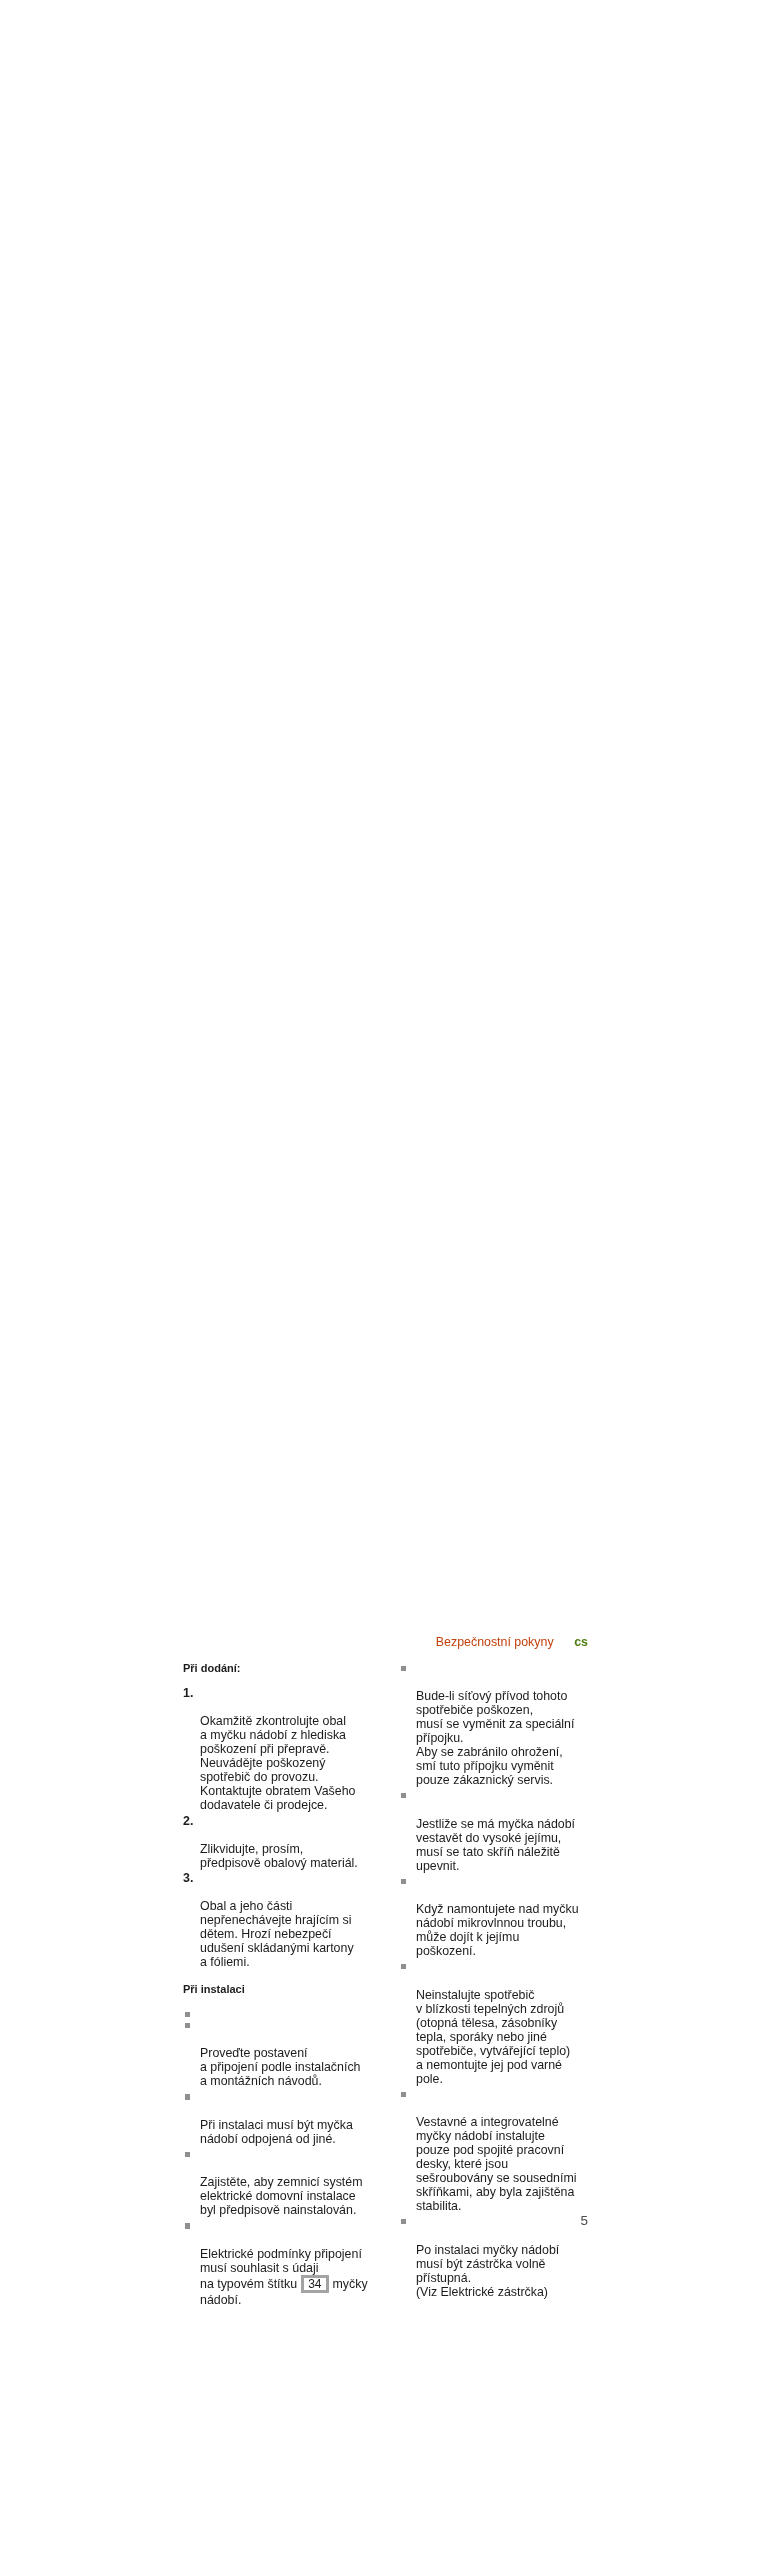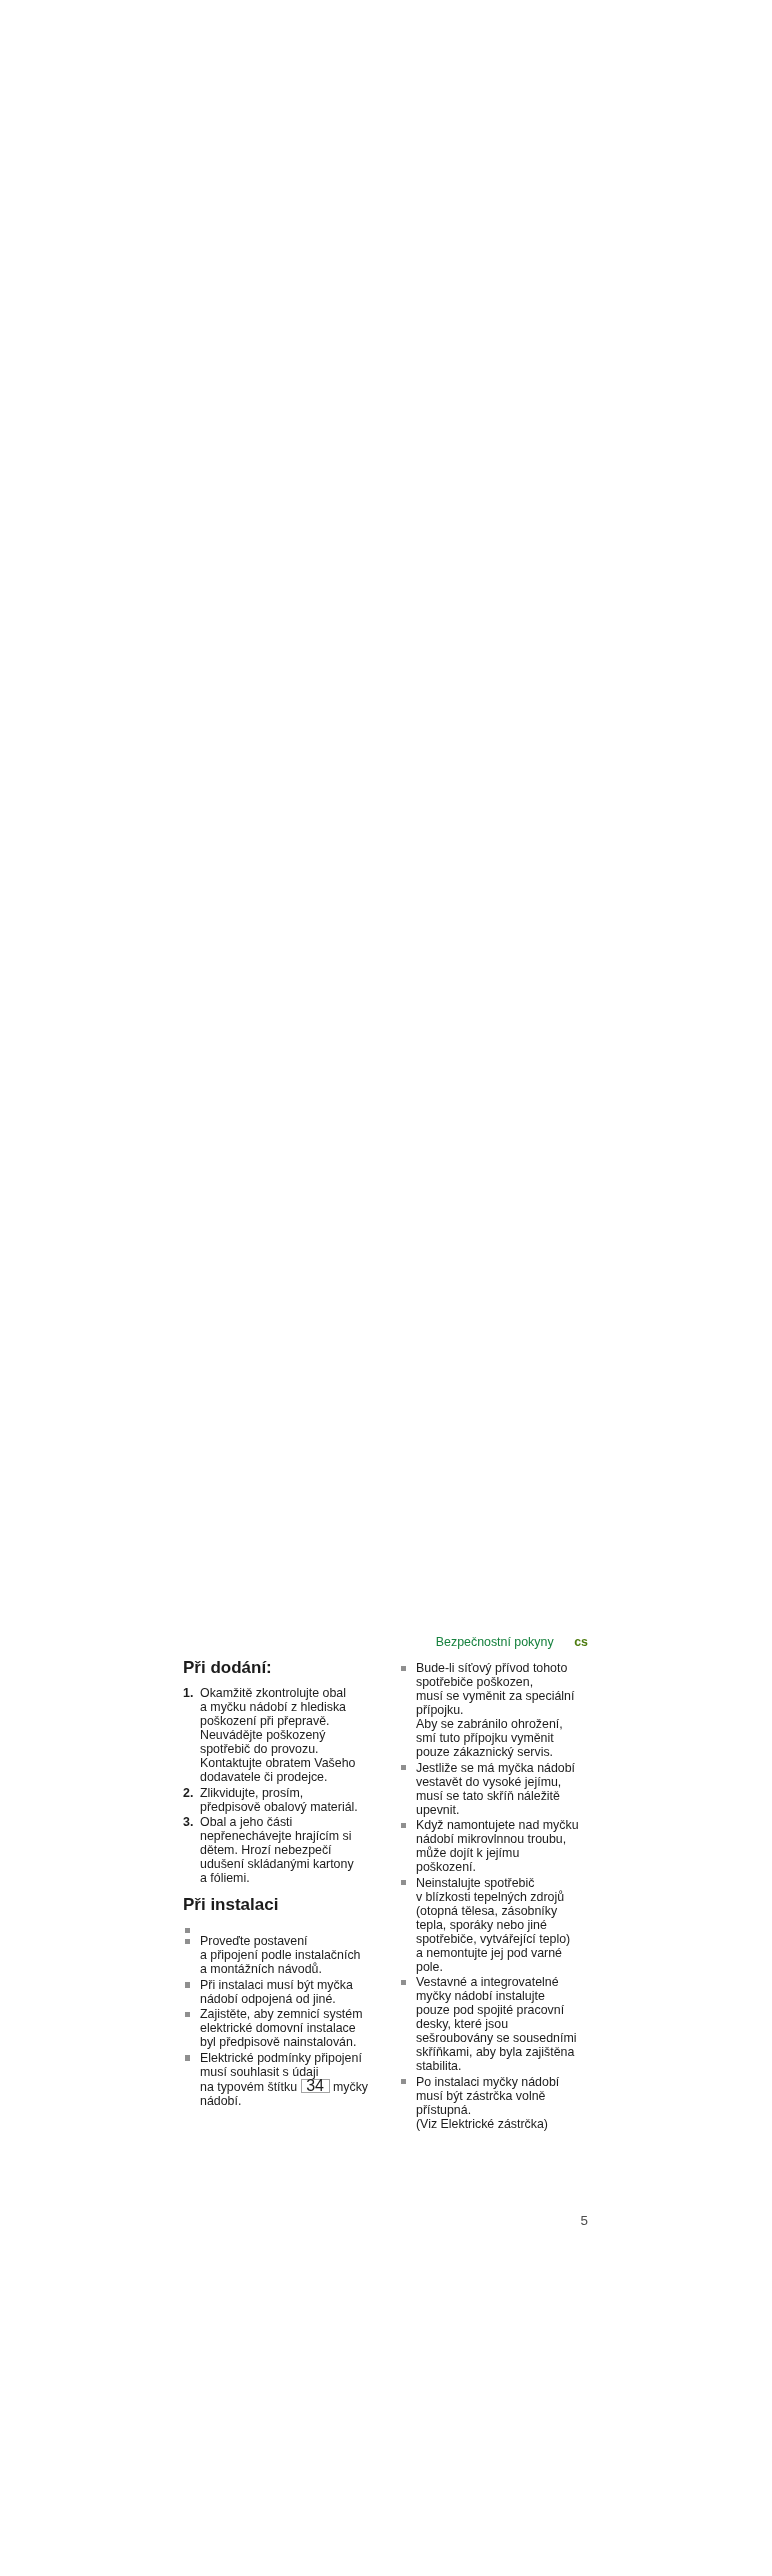--- a/index.html
+++ b/index.html
@@ -19,59 +19,59 @@
     font-size: 12.4px;
     line-height: 14px;
   }
   
   .runhead {
     display: flex;
     justify-content: flex-end;
     align-items: baseline;
     line-height: 14px;
   }
-  .runhead .rh-title { color: #15803d; }
+  .runhead .rh-title { color: #c2410c; }
   .runhead .rh-lang  { color: #4d7c0f; font-weight: bold; margin-left: 20.6px; }
 
   .columns { display: flex; margin-top: 12px; }
   .col-left  { width: 192px; margin-right: 24px; flex: none; }
   .col-right { width: 190px; flex: none; }
 
   .sec-heading {
     font-weight: bold;
-    font-size: 17px;
+    font-size: 11px;
     margin: 0 0 11.3px 0;
     line-height: 14px;
   }
   .sec-heading.second { margin-top: 12.4px; }
 
   .li { display: flex; margin-bottom: 1.5px; }
   .num {
     width: 17px;
     flex: none;
     font-weight: bold;
     white-space: pre;
   }
   .sq {
     width: 5.2px;
     height: 5.2px;
     background: #8f8f8f;
     flex: none;
     margin: 4.6px 0 0 1.5px;
   }
   .sq-spacer { width: 10.3px; flex: none; }
-  .btext { white-space: pre; }
+  .btext { white-space: pre; margin-top: 28px; }
   .para2 { white-space: pre; }
 
   .refbox {
     display: inline-block;
-    border: 1px solid #a3a3a3;
+    border: 3px solid #a3a3a3;
     padding: 0 4.6px;
     line-height: 12px;
-    font-size: 16px;
+    font-size: 12px;
     vertical-align: baseline;
   }
 
   .page-number {
     position: absolute;
     left: 516px;
     top: 2213px;
     width: 72px;
     text-align: right;
     font-size: 13.4px;

